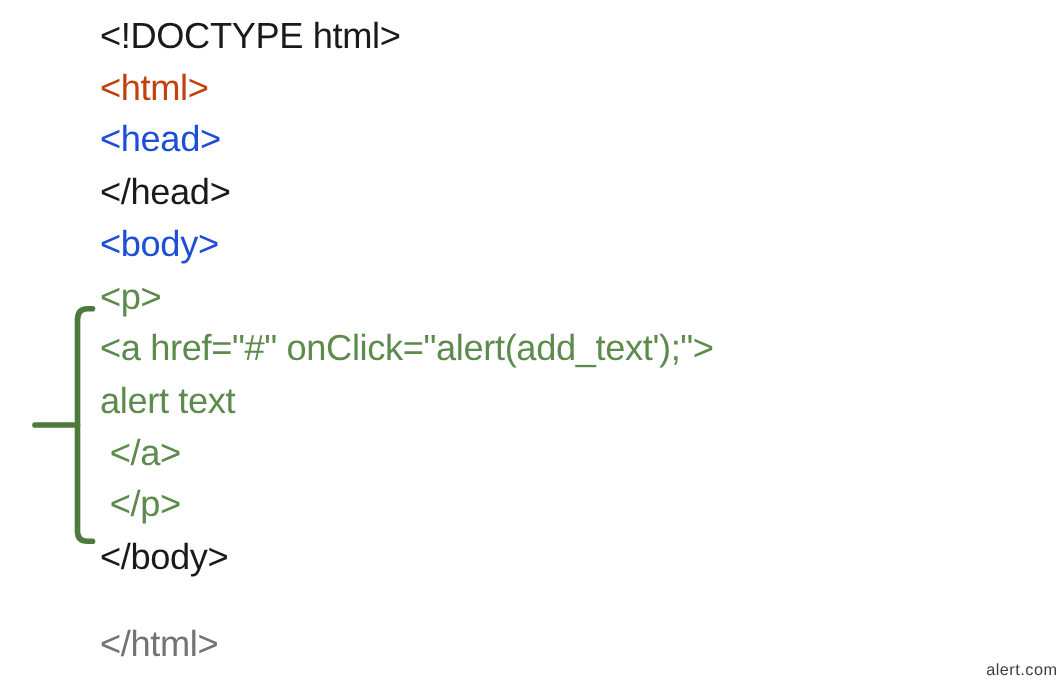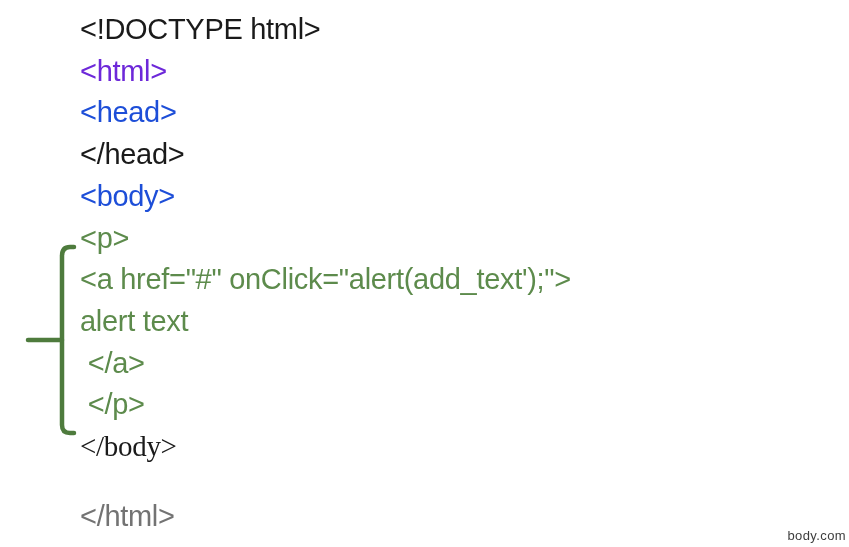--- a/index.html
+++ b/index.html
@@ -47,31 +47,31 @@
     font-size: 13px;
     letter-spacing: 0.4px;
     color: var(--watermark-color, #3d3d3d);
   }
 </style>
 </head>
 <body style="background: rgb(255, 255, 255);">
 
 <div class="code-block">
   <div class="code-line" style="color: rgb(26, 26, 26);">&lt;!DOCTYPE html&gt;</div>
-  <div class="code-line" style="color: #6d28d9;">&lt;html&gt;</div>
+  <div class="code-line" style="color: #c2410c;">&lt;html&gt;</div>
   <div class="code-line" style="color: #1d4ed8;">&lt;head&gt;</div>
   <div class="code-line" style="color: rgb(26, 26, 26);">&lt;/head&gt;</div>
   <div class="code-line" style="color: #1d4ed8;">&lt;body&gt;</div>
   <div class="code-line" style="color: rgb(93, 139, 76);">&lt;p&gt;</div>
   <div class="code-line" style="color: rgb(93, 139, 76);">&lt;a href="#" onClick="alert(add_text');"&gt;</div>
   <div class="code-line" style="color: rgb(93, 139, 76);">alert text</div>
   <div class="code-line" style="color: rgb(93, 139, 76);"> &lt;/a&gt;</div>
   <div class="code-line" style="color: rgb(93, 139, 76);"> &lt;/p&gt;</div>
-  <div class="code-line" style="color: rgb(26, 26, 26); font-family: Liberation Serif, serif;">&lt;/body&gt;</div>
+  <div class="code-line" style="color: rgb(26, 26, 26);">&lt;/body&gt;</div>
   <div class="code-line" style="color: #737373; margin-top: 28px;">&lt;/html&gt;</div>
 </div>
 
 <svg class="brace" viewBox="0 0 54 200" aria-hidden="true">
   <path d="M50 4 L46 4 Q38 4 38 13 L38 182 Q38 190 46 190 L50 190"></path>
   <path d="M4 97 L38 97"></path>
 </svg>
 
-<div class="watermark">body.com</div>
+<div class="watermark">alert.com</div>
 
 </body></html>

